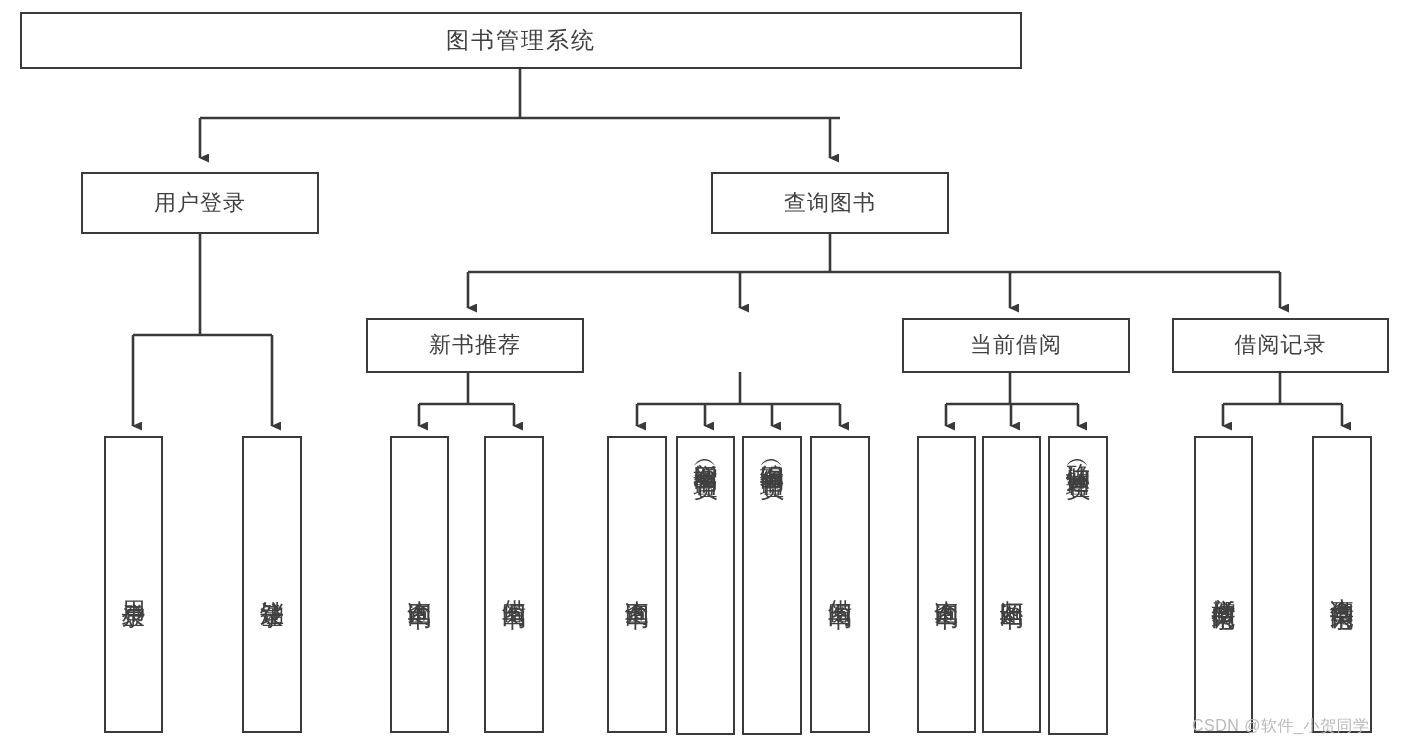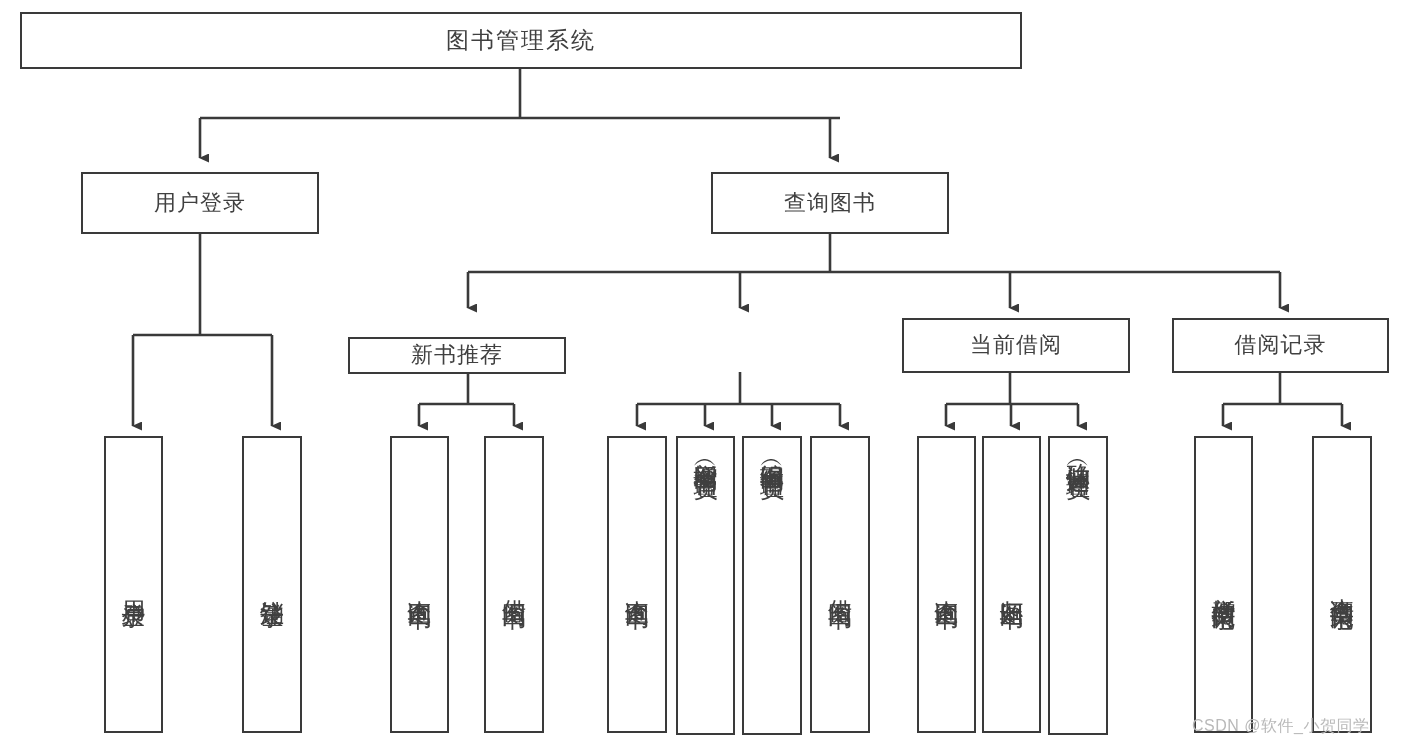--- a/index.html
+++ b/index.html
@@ -130,21 +130,21 @@
     <span>图书管理系统</span>
   </div>
 
   <div class="node horiz" style="left:81px; top:172px; width:238px; height:62px;">
     <span>用户登录</span>
   </div>
   <div class="node horiz" style="left:711px; top:172px; width:238px; height:62px;">
     <span>查询图书</span>
   </div>
 
-  <div class="node horiz" style="left:348px; top:318px; width:218px; height:37px;margin-top:19px;">
+  <div class="node horiz" style="left:366px; top:318px; width:218px; height:55px;">
     <span>新书推荐</span>
   </div>
   <div class="node horiz" style="left:902px; top:318px; width:228px; height:55px;">
     <span>当前借阅</span>
   </div>
   <div class="node horiz" style="left:1172px; top:318px; width:217px; height:55px;">
     <span>借阅记录</span>
   </div>
 
   <div class="node vert centerv" style="left:104px; top:436px; width:59px; height:297px;">

